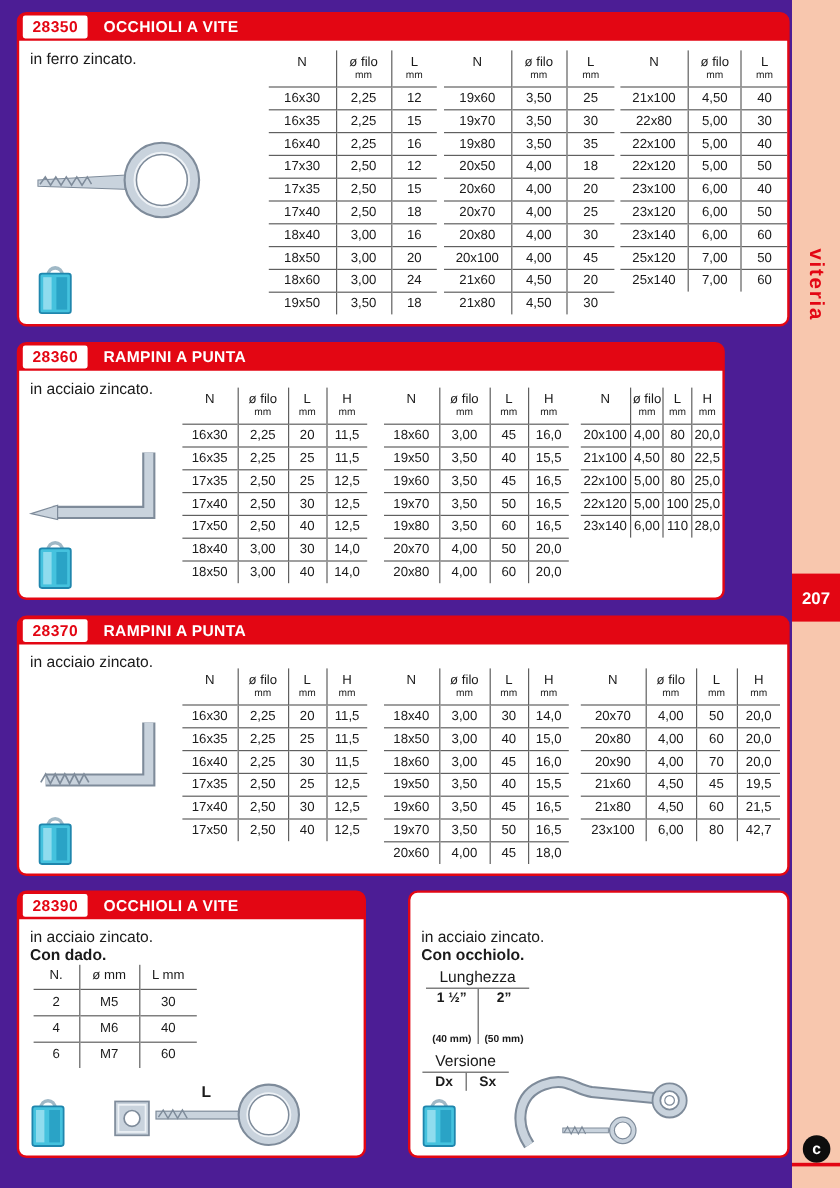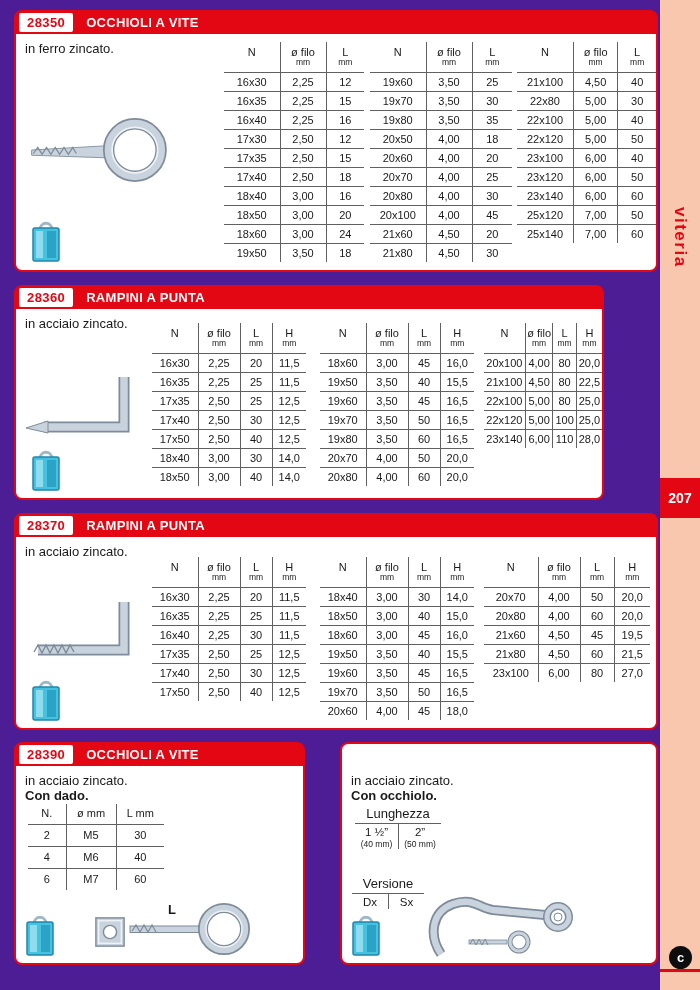--- a/index.html
+++ b/index.html
@@ -28,24 +28,24 @@
   .spec th+th,.spec td+td{border-left:1px solid var(--line);}
   .spec.rows22 td{height:22px;}
   .spec.oneline th{height:20px;padding-top:3px;}
 
   .product,.pack{position:absolute;}
 
   
   .optblock{position:absolute;text-align:center;}
   .optblock .opt-label{font-size:13px;border-bottom:1px solid var(--line);padding-bottom:2px;}
   .optblock .opt-row{display:flex;}
-  .optblock .opt-cell{padding-top:2px;}
+  .optblock .opt-cell{padding-top:2px;font-weight:bold;}
   .optblock .opt-cell+.opt-cell{border-left:1px solid var(--line);}
   .opt-size{font-size:11.5px;line-height:13px;}
-  .opt-sub{font-size:8.5px;line-height:10px;}
+  .opt-sub{font-size:8.5px;line-height:10px;margin-top:21px;}
 
   .img-label{position:absolute;font-weight:bold;font-size:13px;}
 
   
   .sidebar{position:absolute;left:660px;top:0;width:40px;height:990px;background:var(--salmon);}
   .vertical-label{position:absolute;top:207px;left:50%;transform:translateX(-50%);
        writing-mode:vertical-rl;color:var(--red);font-weight:bold;font-size:17px;letter-spacing:1.5px;}
   .page-num{position:absolute;left:0;top:478px;width:40px;height:40px;background:var(--red);
        color:#fff;font-weight:bold;font-size:14px;display:flex;align-items:center;justify-content:center;}
   .logo{position:absolute;left:9px;top:946px;width:23px;height:23px;background:#0d0d0d;border-radius:50%;
@@ -719,36 +719,42 @@
             <td>50</td>
             <td>20,0</td>
           </tr>
           <tr>
             <td>20x80</td>
             <td>4,00</td>
             <td>60</td>
             <td>20,0</td>
           </tr>
           <tr>
+            <td>20x90</td>
+            <td>4,00</td>
+            <td>70</td>
+            <td>20,0</td>
+          </tr>
+          <tr>
             <td>21x60</td>
             <td>4,50</td>
             <td>45</td>
             <td>19,5</td>
           </tr>
           <tr>
             <td>21x80</td>
             <td>4,50</td>
             <td>60</td>
             <td>21,5</td>
           </tr>
           <tr>
             <td>23x100</td>
             <td>6,00</td>
             <td>80</td>
-            <td>27,0</td>
+            <td>42,7</td>
           </tr>
         </tbody>
       </table>
   </section>
 
   <section class="box" style="left:14px;top:742px;width:291px;height:223px">
     <div class="bar">
       <span class="code">28390</span>
       <span class="bar-title">OCCHIOLI A VITE</span>
     </div>

